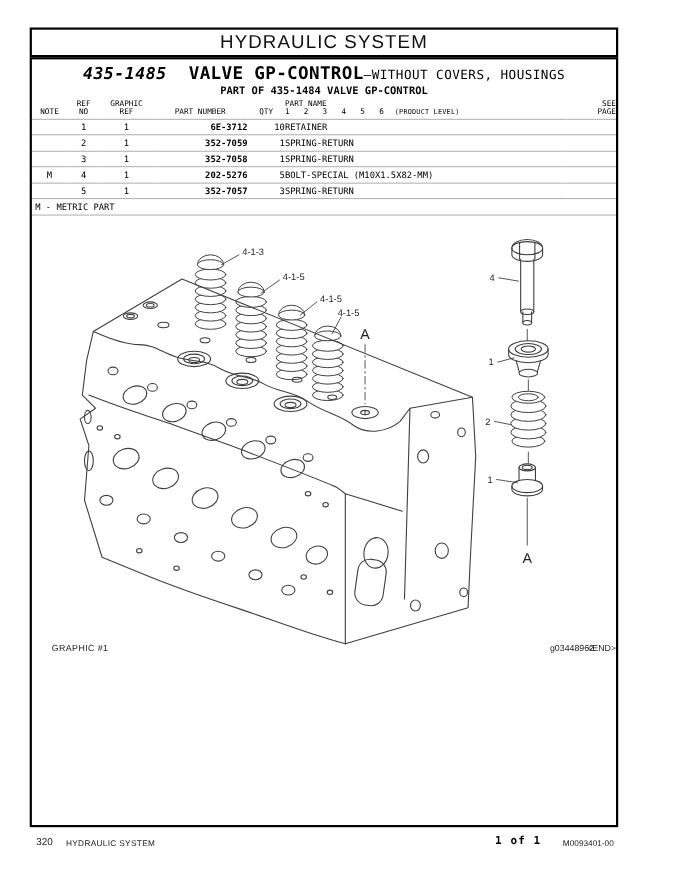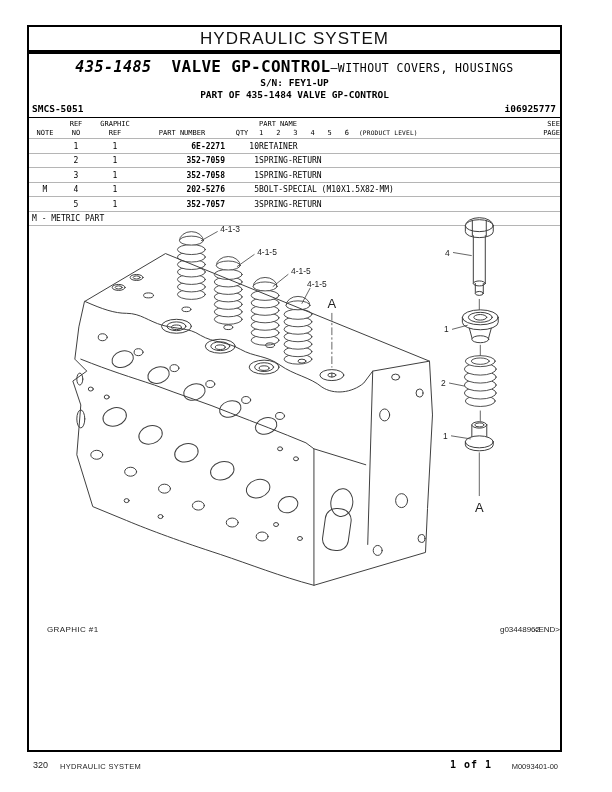--- a/index.html
+++ b/index.html
@@ -26,21 +26,21 @@
   .c-right{text-align:right;}
   .pnum{font-weight:bold;padding-right:6px;}
   .qty-v{padding-right:4px;}
   .pname{padding-left:15px;white-space:nowrap;}
   .plevel-nums{white-space:pre;letter-spacing:1.5px;}
   .plevel-txt{font-size:6.2px;letter-spacing:.2px;}
   .see-h{padding-right:1px;}
   .metric-note{font-size:8px;padding:2.5px 0 2px 3px;border-bottom:1px solid #b5b5b5;}
   .drawing-wrap{position:absolute;left:2px;top:155px;width:529px;height:382px;}
   .caption-row{position:absolute;left:0;top:531px;width:100%;height:12px;
-        font-family:"Liberation Sans",sans-serif;font-size:8px;color:#222;margin-top:40px;}
+        font-family:"Liberation Sans",sans-serif;font-size:8px;color:#222;}
   .cap-left{position:absolute;left:18px;letter-spacing:.4px;}
   .cap-center{position:absolute;left:0;right:0;text-align:right;}
   .cap-right{position:absolute;right:20px;}
   .footer{position:absolute;left:27px;top:759px;width:535px;height:16px;
         font-family:"Liberation Sans",sans-serif;color:#222;}
   .f-page{position:absolute;left:6px;top:1px;font-size:9px;}
   .f-section{position:absolute;left:33px;top:3px;font-size:7.5px;letter-spacing:.3px;}
   .f-sheet{position:absolute;left:423px;top:0;font-family:"DejaVu Sans Mono",monospace;
         font-weight:bold;font-size:10px;letter-spacing:1px;color:#000;}
   .f-doc{position:absolute;right:4px;top:3px;font-size:7.5px;}
@@ -53,28 +53,23 @@
 
   <div class="header-box">
     <span>HYDRAULIC SYSTEM</span>
   </div>
 
   <div class="main-box" style="position:absolute;">
     <div class="title-block">
       <div class="t1">
         <span class="pn">435-1485</span><span class="nm">VALVE GP-CONTROL</span><span class="sfx">—WITHOUT COVERS, HOUSINGS</span>
       </div>
-      <div class="t2">S/N: FEY1-UP</div>
       <div class="t3">PART OF 435-1484 VALVE GP-CONTROL</div>
     </div>
 
-    <div class="smcs-row">
-      <span>SMCS-5051</span>
-      <span>i06925777</span>
-    </div>
 
     <table class="parts">
       <colgroup>
         <col style="width:32px">
           <col style="width:30px">
           <col style="width:48px">
         <col style="width:86px">
           <col style="width:34px">
           <col style="width:256px">
           <col style="width:45px">
@@ -100,21 +95,21 @@
             <div>SEE</div>
               <div>PAGE</div>
           </td>
         </tr>
       </thead>
       <tbody>
         <tr>
           <td class="c-center"></td>
           <td class="c-center">1</td>
           <td class="c-center">1</td>
-          <td class="c-right pnum">6E-2271</td>
+          <td class="c-right pnum">6E-3712</td>
           <td class="c-right qty-v">10</td>
           <td class="pname">RETAINER</td>
           <td class="c-right"></td>
         </tr>
         <tr>
           <td class="c-center"></td>
           <td class="c-center">2</td>
           <td class="c-center">1</td>
           <td class="c-right pnum">352-7059</td>
           <td class="c-right qty-v">1</td>

